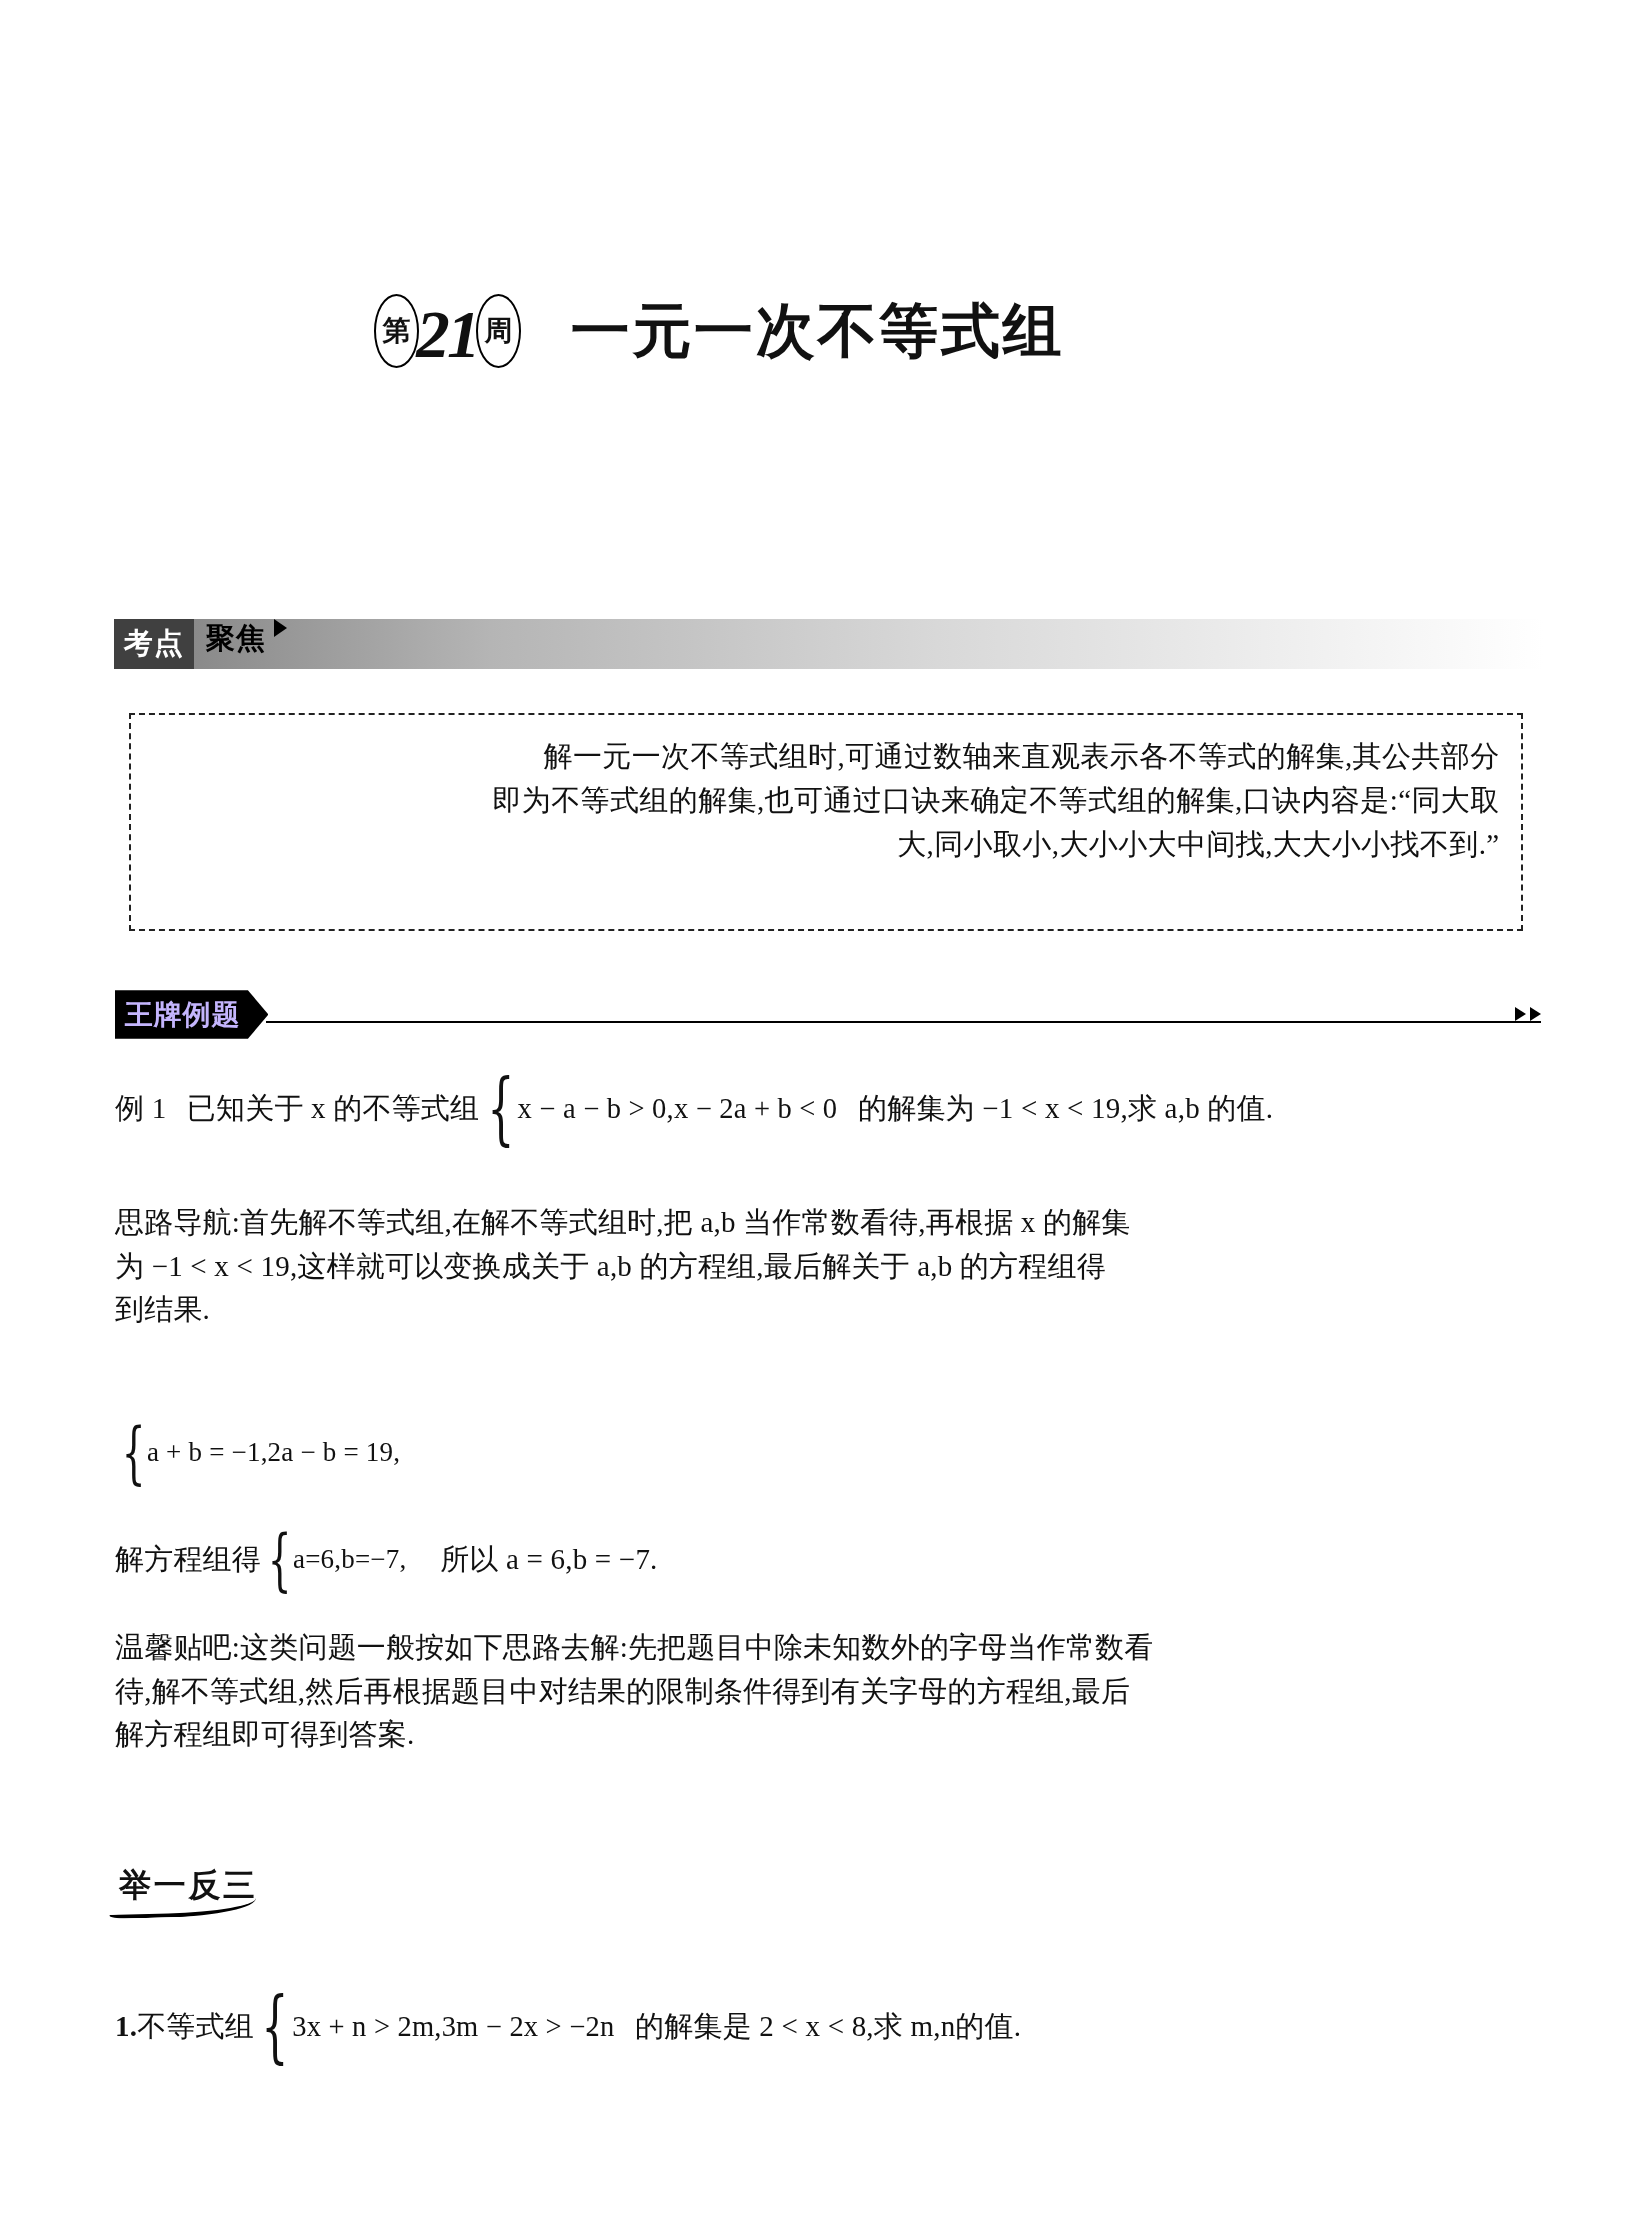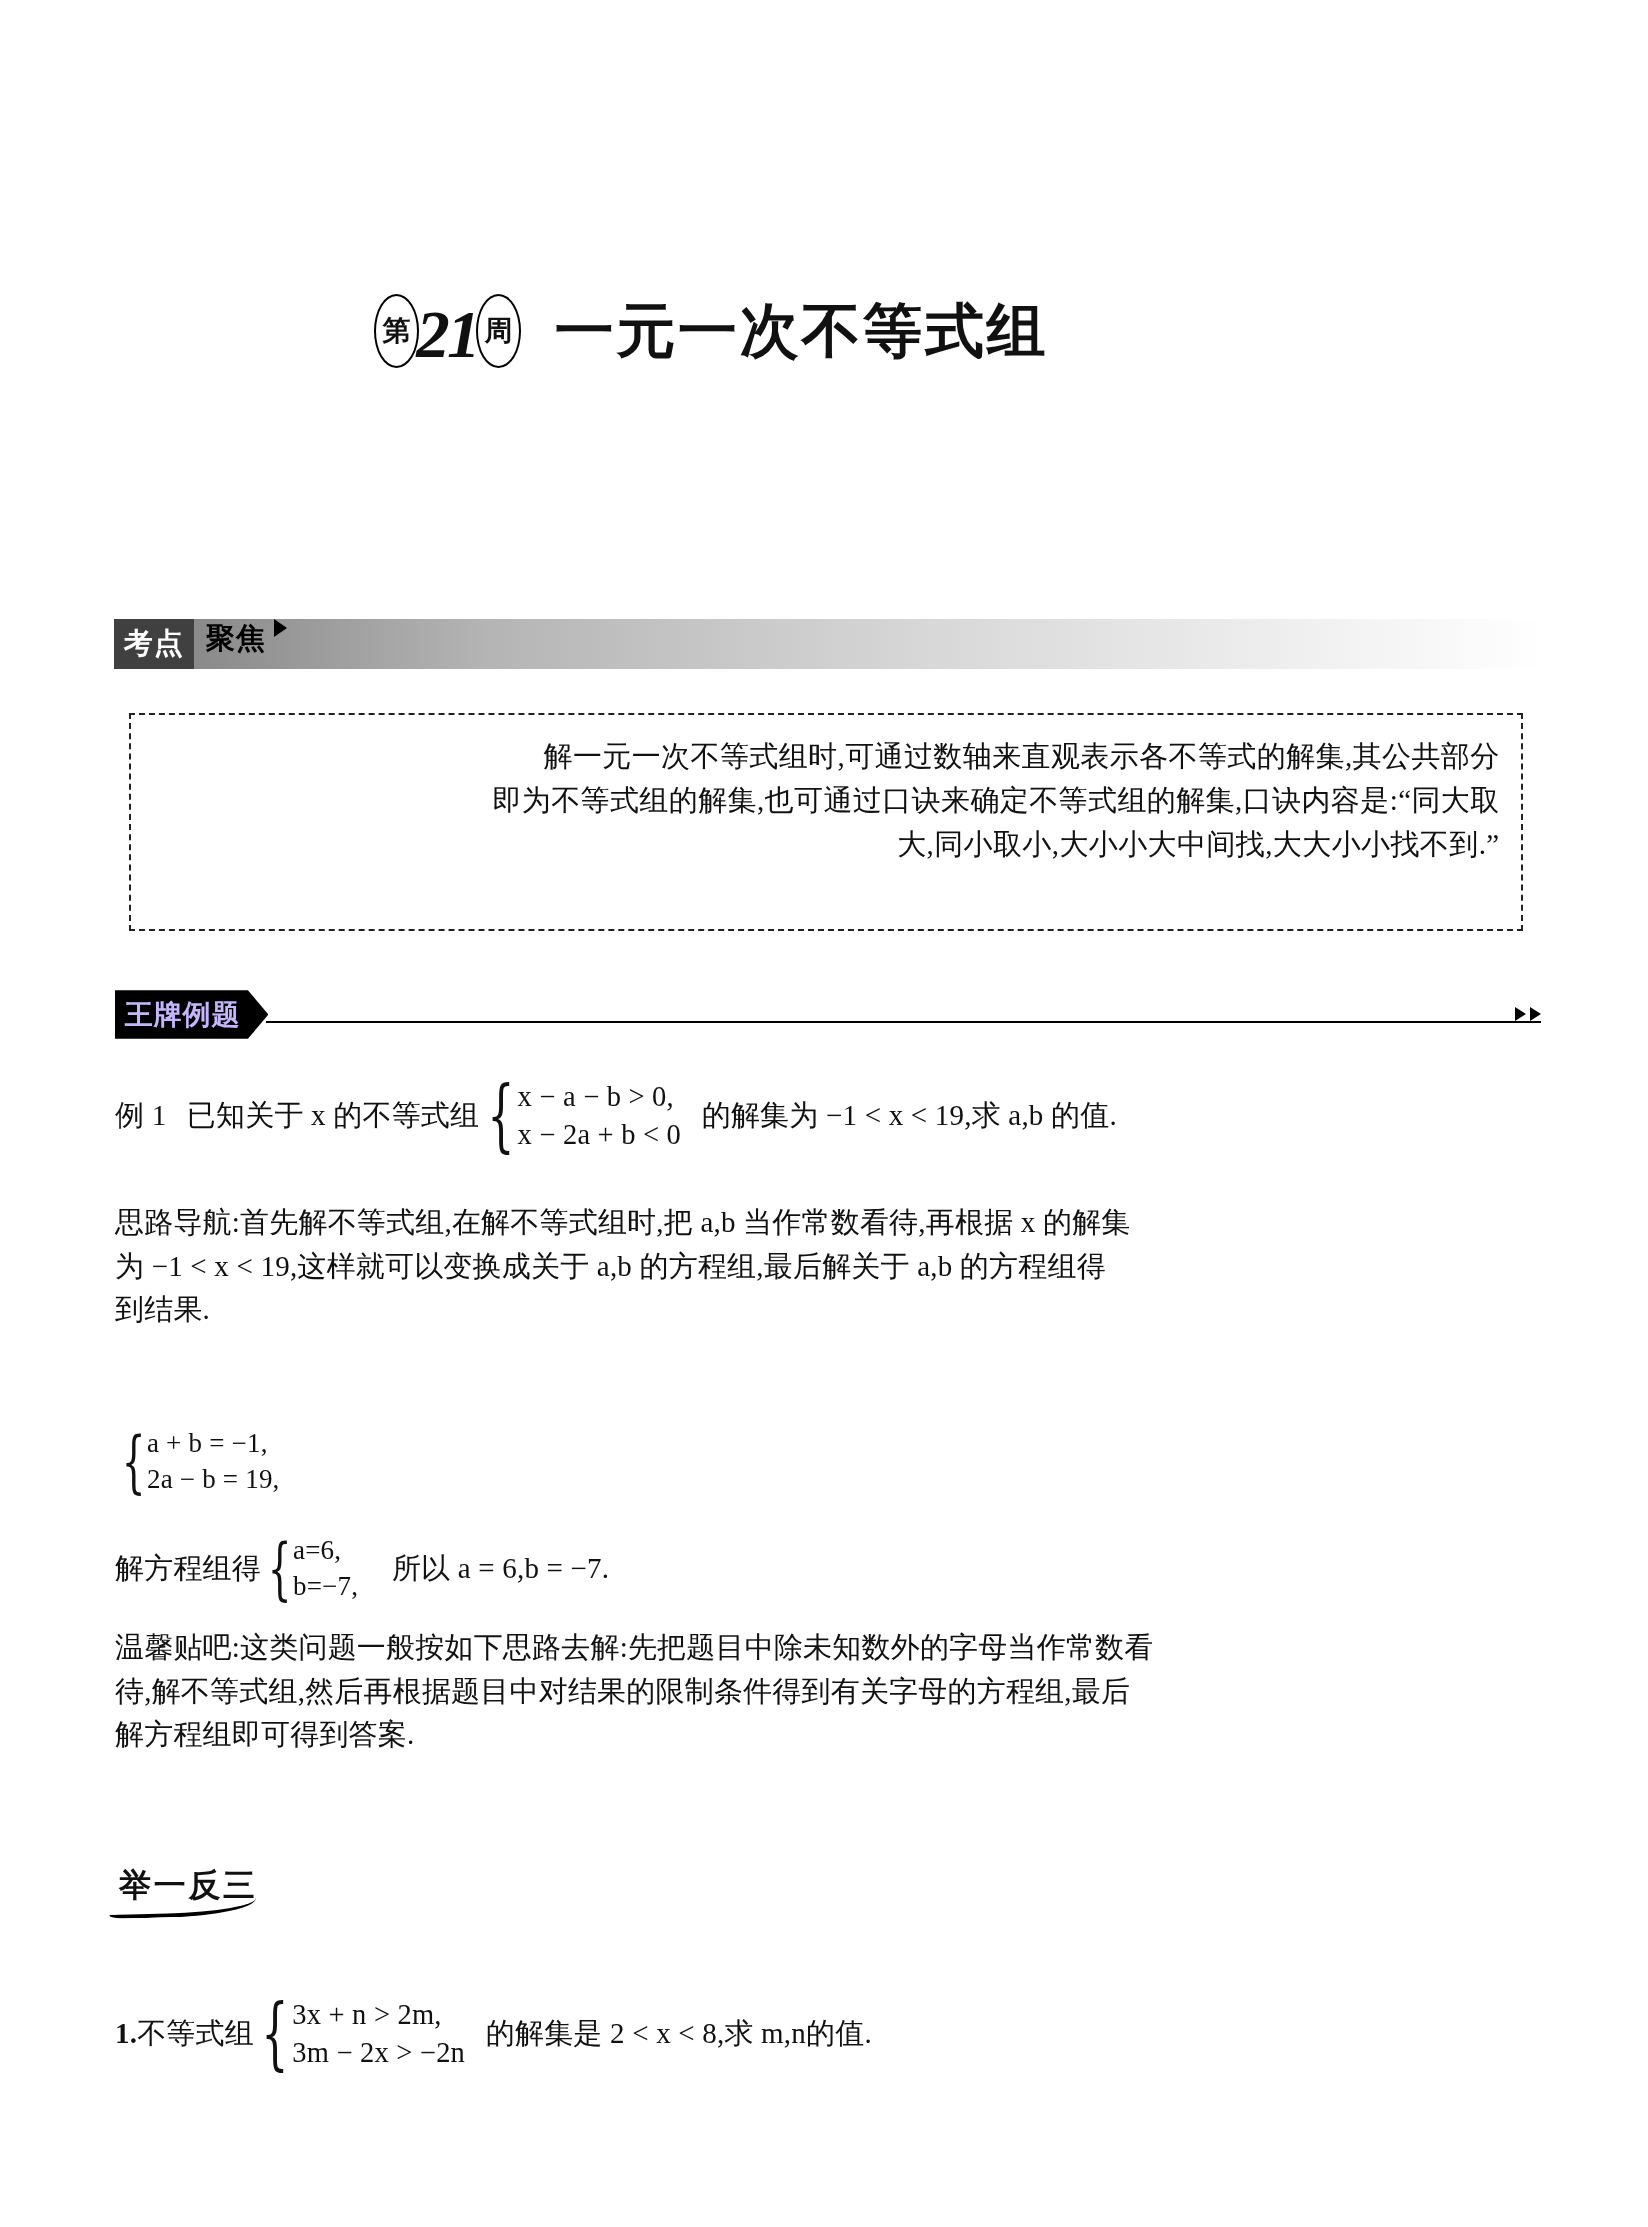--- a/index.html
+++ b/index.html
@@ -63,21 +63,21 @@
     z-index: 3;
     letter-spacing: -2.7px;
     padding: 0 1.8px;
     transform: translateY(2.7px);
   }
   .title-text {
     font-size: 59px;
     font-weight: bold;
     font-family: "Liberation Sans", sans-serif;
     letter-spacing: 2.7px;
-    margin-left: 22px;
+    margin-left: 38px;
     line-height: 1;
   }
 
   
   .kaodian-header {
     position: absolute;
     left: 114px;
     top: 619px;
     width: 1430px;
     height: 50px;
@@ -210,21 +210,20 @@
     line-height: 0.78;
     font-family: "DejaVu Serif", serif;
     font-weight: 300;
     transform: scaleX(0.55);
     transform-origin: center;
     margin-right: -8px;
     margin-left: -6.2px;
   }
   .sys .rows {
     display: inline-flex;
-    flex-direction: column;
     justify-content: center;
     line-height: 1.32;
     font-size: 28.5px;
   }
   .sys .rows > span { white-space: nowrap; }
 
   .sys-sm .brace { font-size: 68px; }
   .sys-sm .rows { font-size: 27px; }
 
   

